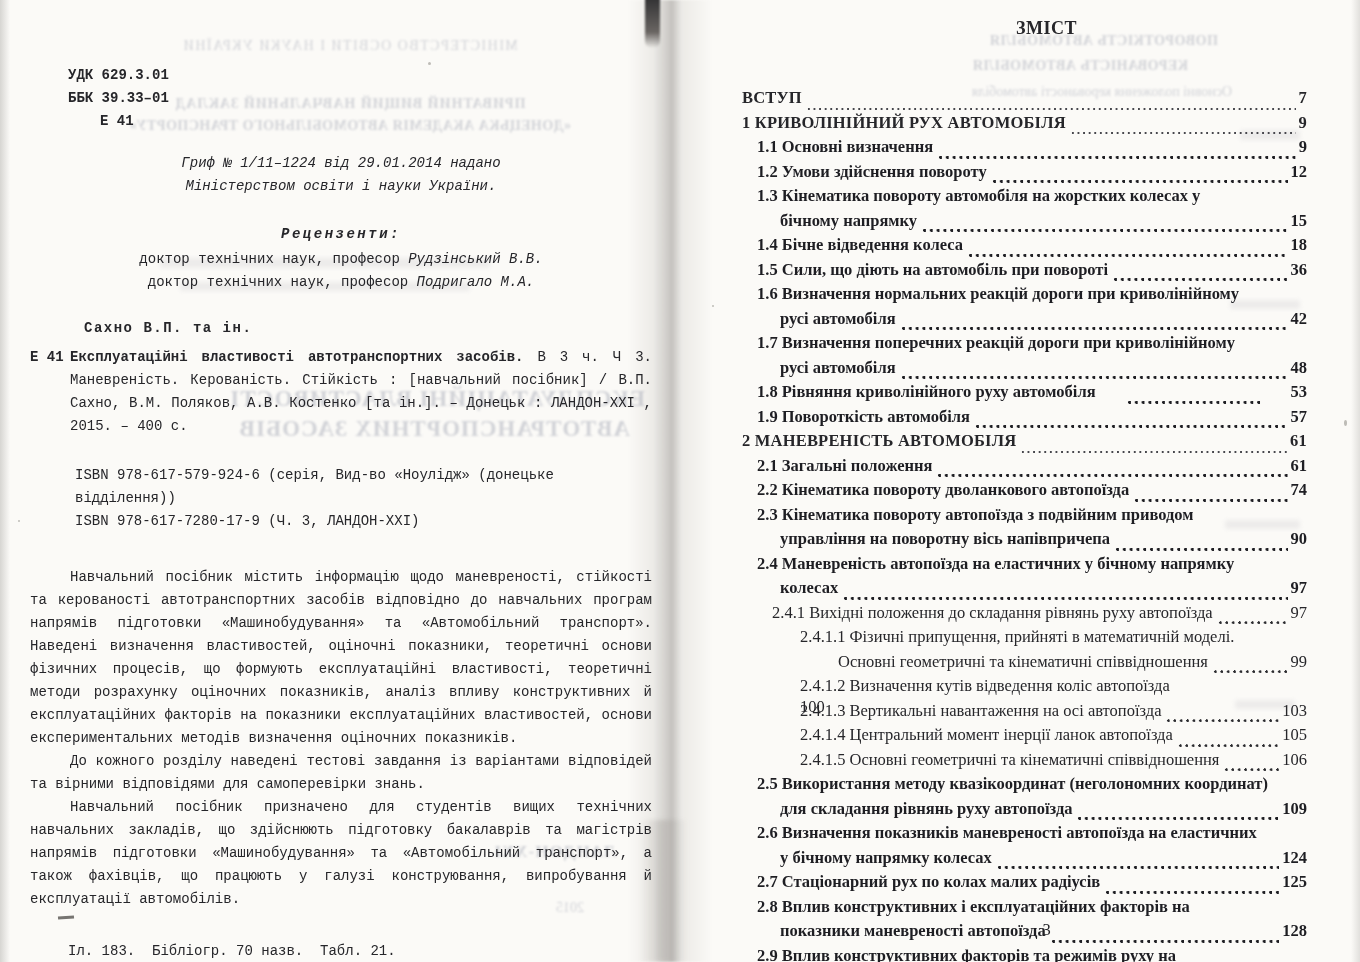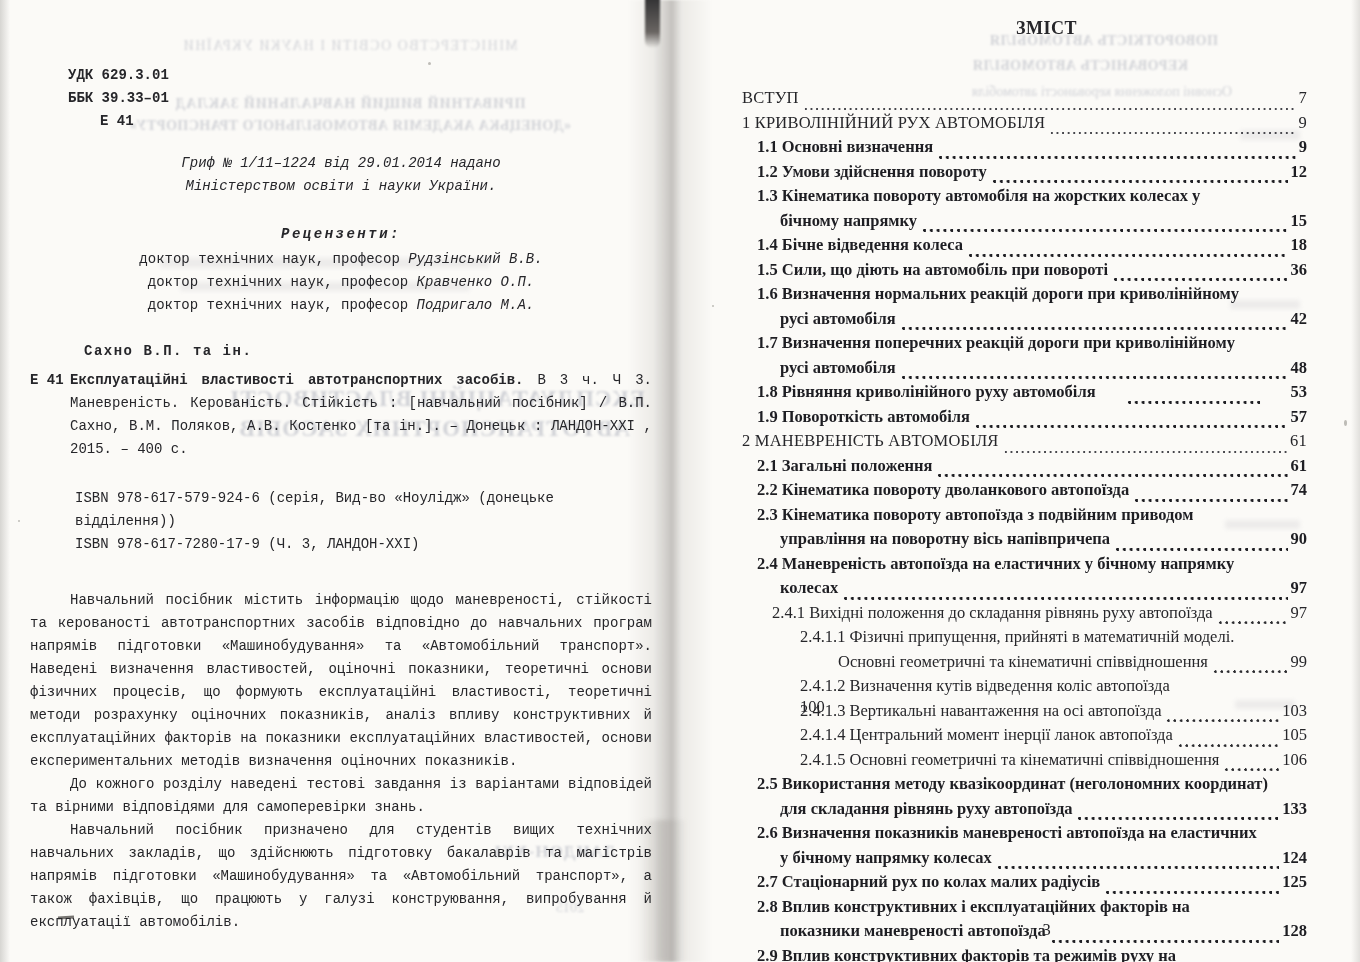--- a/index.html
+++ b/index.html
@@ -70,21 +70,21 @@
   .right-page{position:absolute;left:742px;top:18px;width:565px;font-size:16.5px;}
   .toc-title{text-align:center;font-weight:bold;font-size:18px;letter-spacing:.5px;
     transform:translateX(22px);}
   .toc{margin-top:49px;}
   .toc-line{display:flex;align-items:baseline;height:24.5px;white-space:nowrap;}
   .toc-line .t{flex:0 0 auto;}
   .dots{flex:1 1 auto;min-width:8px;height:8px;margin:0 3px 1px 5px;align-self:flex-end;
     background-image:radial-gradient(circle at 2.4px 4.6px,#2c2c30 1.15px,rgba(0,0,0,0) 1.5px);
     background-size:6.4px 8px;background-repeat:repeat-x;}
   .pg{flex:0 0 auto;}
-  .row-chapter .toc-line{font-weight:400;letter-spacing:.2px;}
+  .row-chapter .toc-line{font-weight:700;letter-spacing:.2px;}
   .row-chapter .dots{background-image:radial-gradient(circle at 2px 4.8px,#46464c 1px,rgba(0,0,0,0) 1.3px);background-size:5.6px 8px;}
   .row-bold .toc-line{font-weight:700;color:#1e1e23;}
   .row-bold .dots{background-image:radial-gradient(circle at 2.6px 4.4px,#1e1e23 1.35px,rgba(0,0,0,0) 1.7px);background-size:6.8px 8px;}
   .row-plain .toc-line{font-weight:400;}
   .folio{position:absolute;left:742px;top:920px;width:565px;text-align:center;
     transform:translateX(22px);font-size:16.5px;}
 </style>
 </head>
 <body>
 
@@ -127,21 +127,20 @@
   </div>
 
   <div class="grif">
     <div>Гриф № 1/11–1224 від 29.01.2014 надано</div>
     <div>Міністерством освіти і науки України.</div>
   </div>
 
   <div class="reviewers">
     <div class="reviewers-heading">Рецензенти:</div>
     <div><span>доктор технічних наук, професор </span><i>Рудзінський В.В.</i></div>
-    <div><span>доктор технічних наук, професор </span><i>Кравченко О.П.</i></div>
     <div><span>доктор технічних наук, професор </span><i>Подригало М.А.</i></div>
   </div>
 
   <div class="author-line">Сахно В.П. та ін.</div>
 
   <div class="entry">
     <div class="entry-code">Е 41</div>
     <div class="entry-text"><b>Експлуатаційні властивості автотранспортних засобів.</b><span> В 3 ч. Ч 3. Маневреність. Керованість. Стійкість : [навчальний посібник] / В.П. Сахно, В.М. Поляков, А.В. Костенко [та ін.]. – Донецьк : ЛАНДОН-ХХІ , 2015. – 400 с.</span></div>
   </div>
 
@@ -340,21 +339,21 @@
           <span class="pg">106</span>
         </div>
       </div>
       <div class="toc-row row-bold">
         <div class="toc-line" style="padding-left: 15px;">
           <span class="t">2.5 Використання методу квазікоординат (неголономних координат)</span>
         </div>
         <div class="toc-line" style="padding-left: 38px;">
           <span class="t">для складання рівнянь руху автопоїзда</span>
           <span class="dots"></span>
-          <span class="pg">133</span>
+          <span class="pg">109</span>
         </div>
       </div>
       <div class="toc-row row-bold">
         <div class="toc-line" style="padding-left: 15px;">
           <span class="t">2.6 Визначення показників маневреності автопоїзда на еластичних</span>
         </div>
         <div class="toc-line" style="padding-left: 38px;">
           <span class="t">у бічному напрямку колесах</span>
           <span class="dots"></span>
           <span class="pg">124</span>

